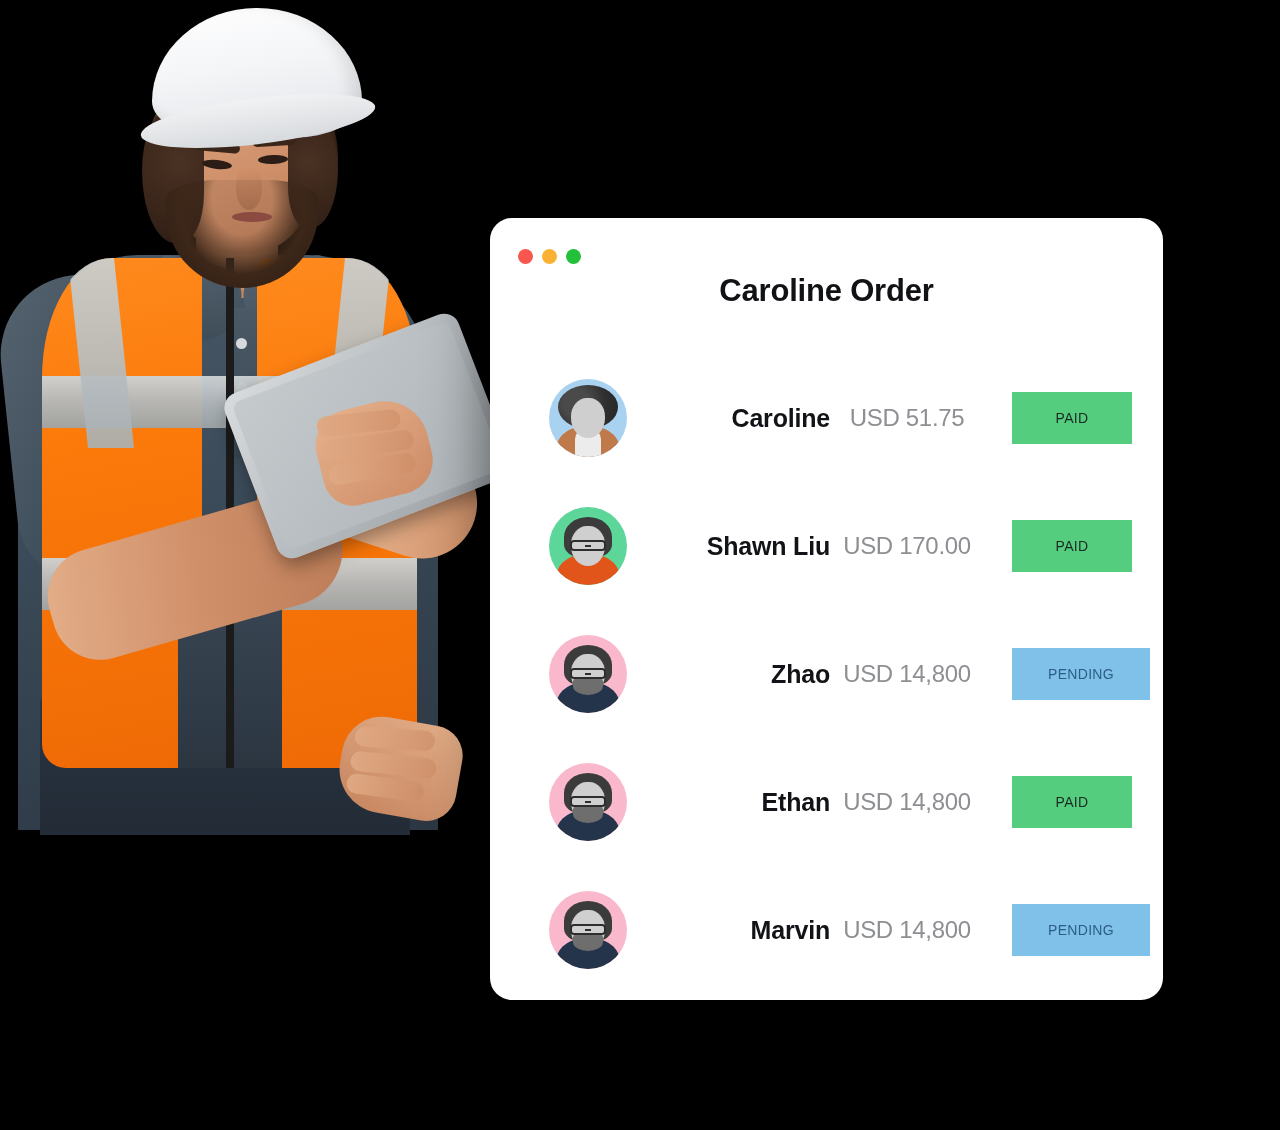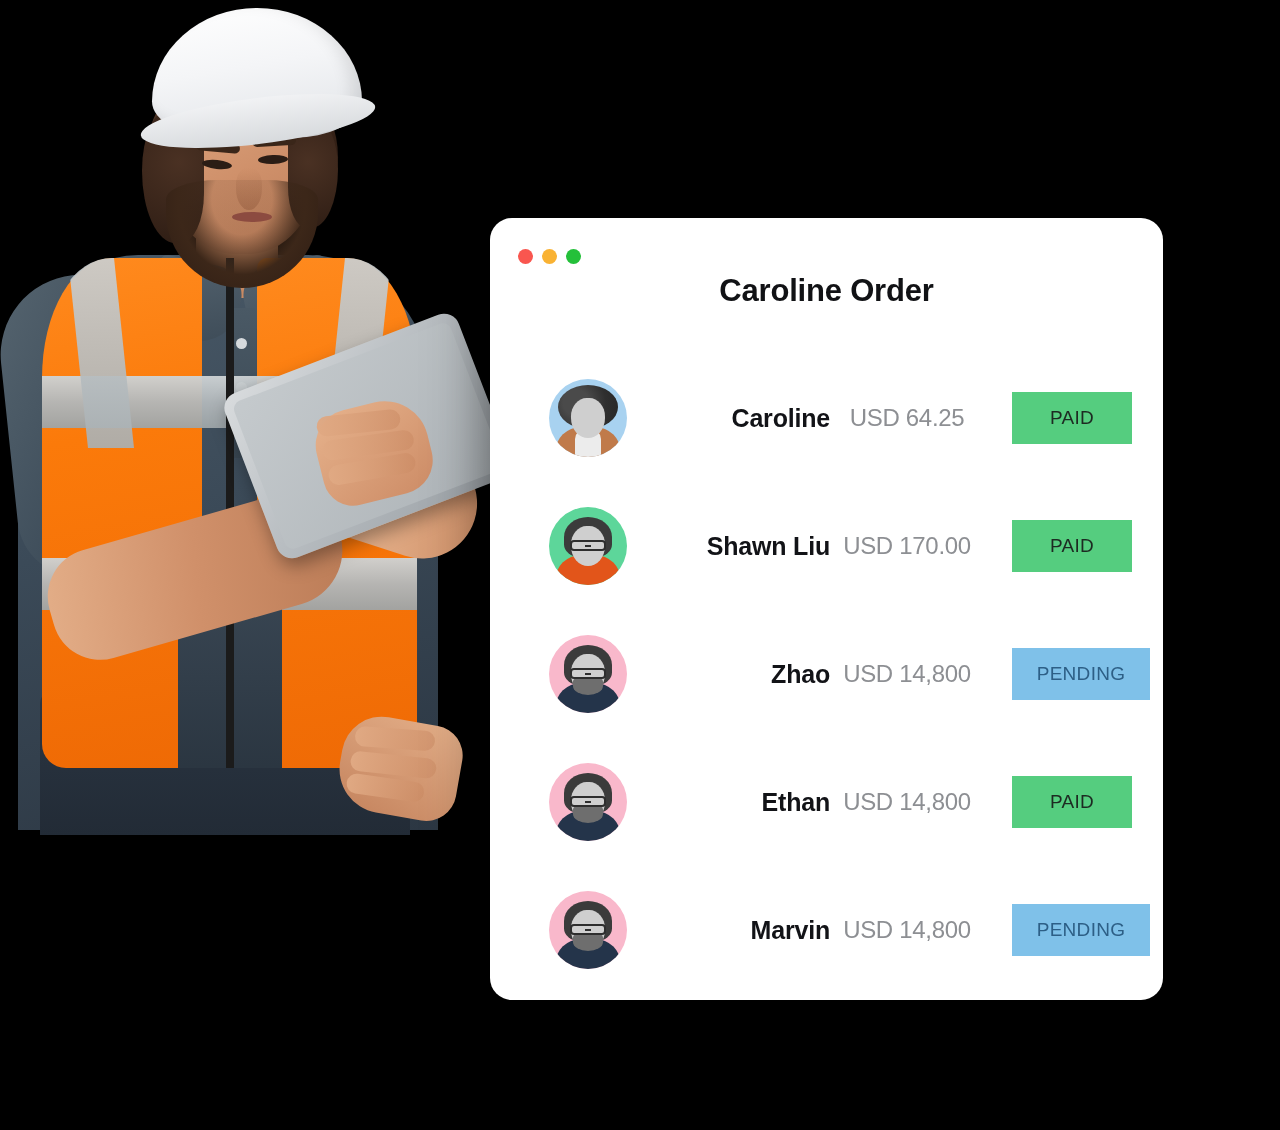--- a/index.html
+++ b/index.html
@@ -469,21 +469,21 @@
     color: #8d8f93;
     letter-spacing: -0.3px;
   }
   .badge {
     position: absolute;
     left: 490px;
     height: 52px;
     display: flex;
     align-items: center;
     justify-content: center;
-    font-size: 19px;
+    font-size: 14px;
     letter-spacing: .3px;
   }
   .badge.paid {
     width: 120px;
     background: #55cd7f;
     color: #1d2a22;
   }
   .badge.pending {
     width: 138px;
     background: #7fc1e9;
@@ -565,21 +565,21 @@
     <div class="rows">
         <div class="row">
           <div class="avatar">
             <span class="av-bg" style="background:#a8d2f0"></span>
             <span class="av-body jacket"></span>
             <span class="av-shirt-white"></span>
             <span class="av-hair curly"></span>
             <span class="av-face"></span>
           </div>
           <div class="row-name">Caroline</div>
-          <div class="row-amount">USD 64.25</div>
+          <div class="row-amount">USD 51.75</div>
           <div class="badge paid">PAID</div>
         </div>
         <div class="row">
           <div class="avatar">
             <span class="av-bg" style="background:#5dd69a"></span>
             <span class="av-body orange"></span>
             <span class="av-hair"></span>
             <span class="av-face"></span>
             <span class="av-glasses"></span>
           </div>

